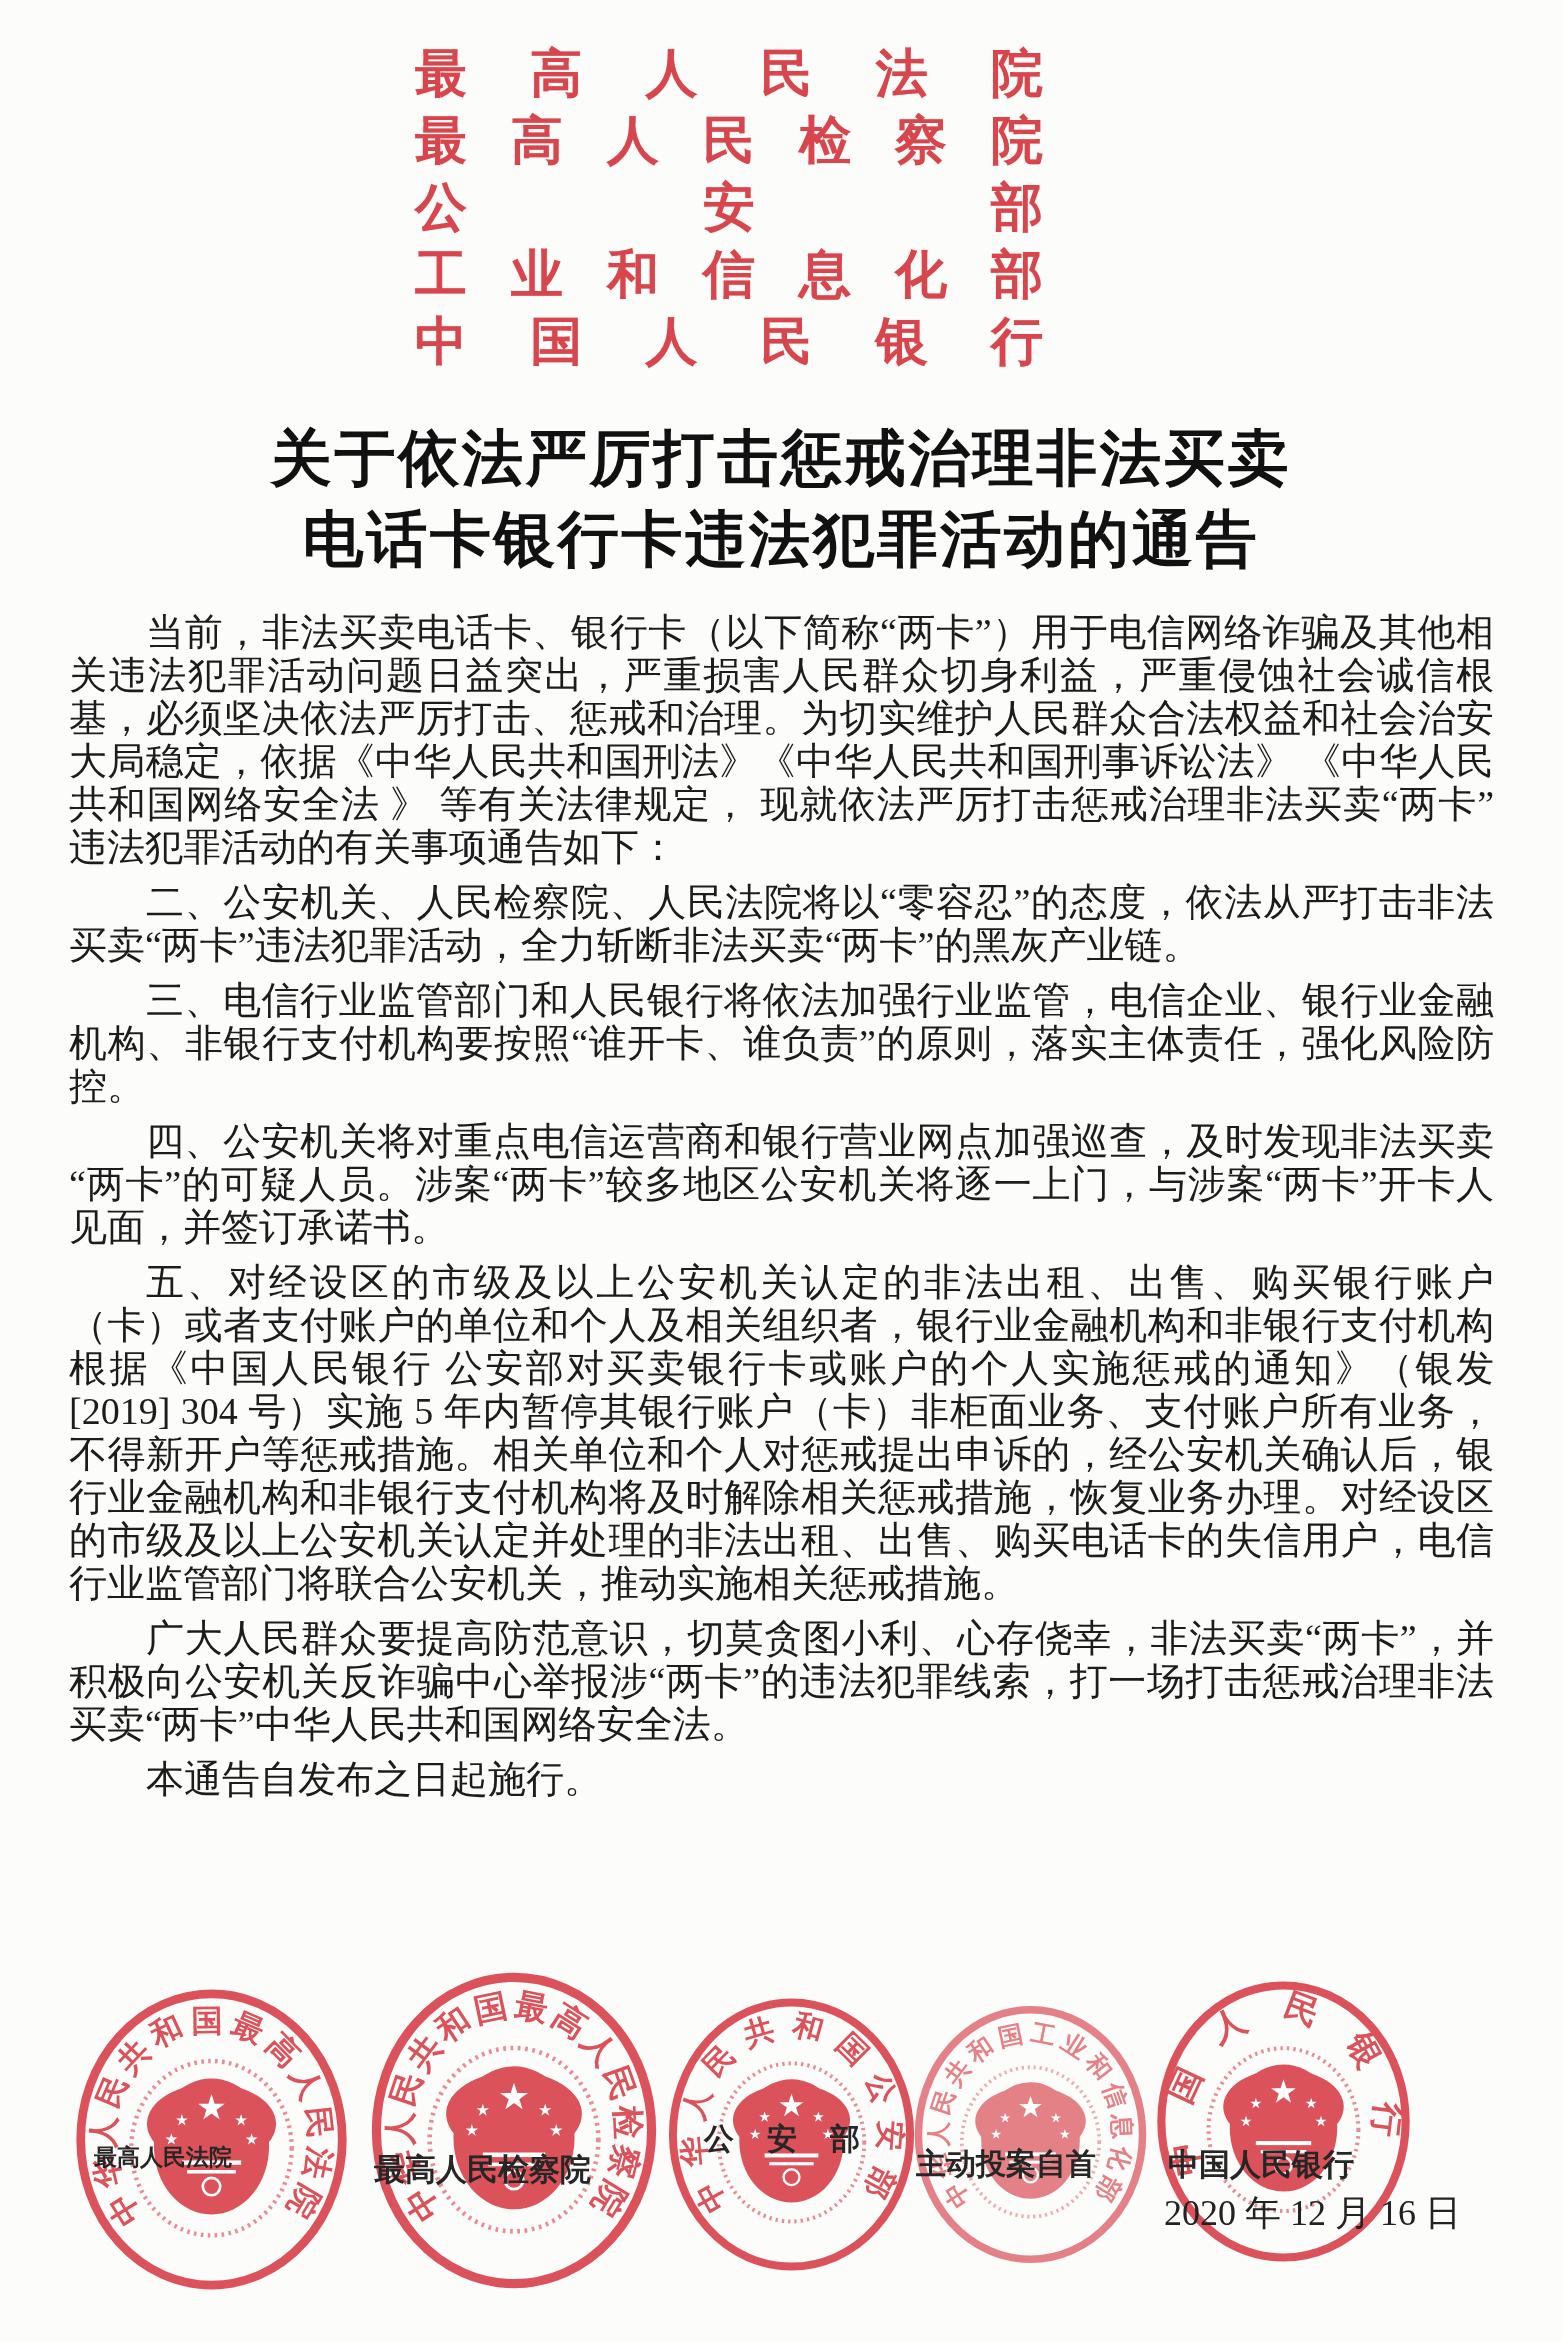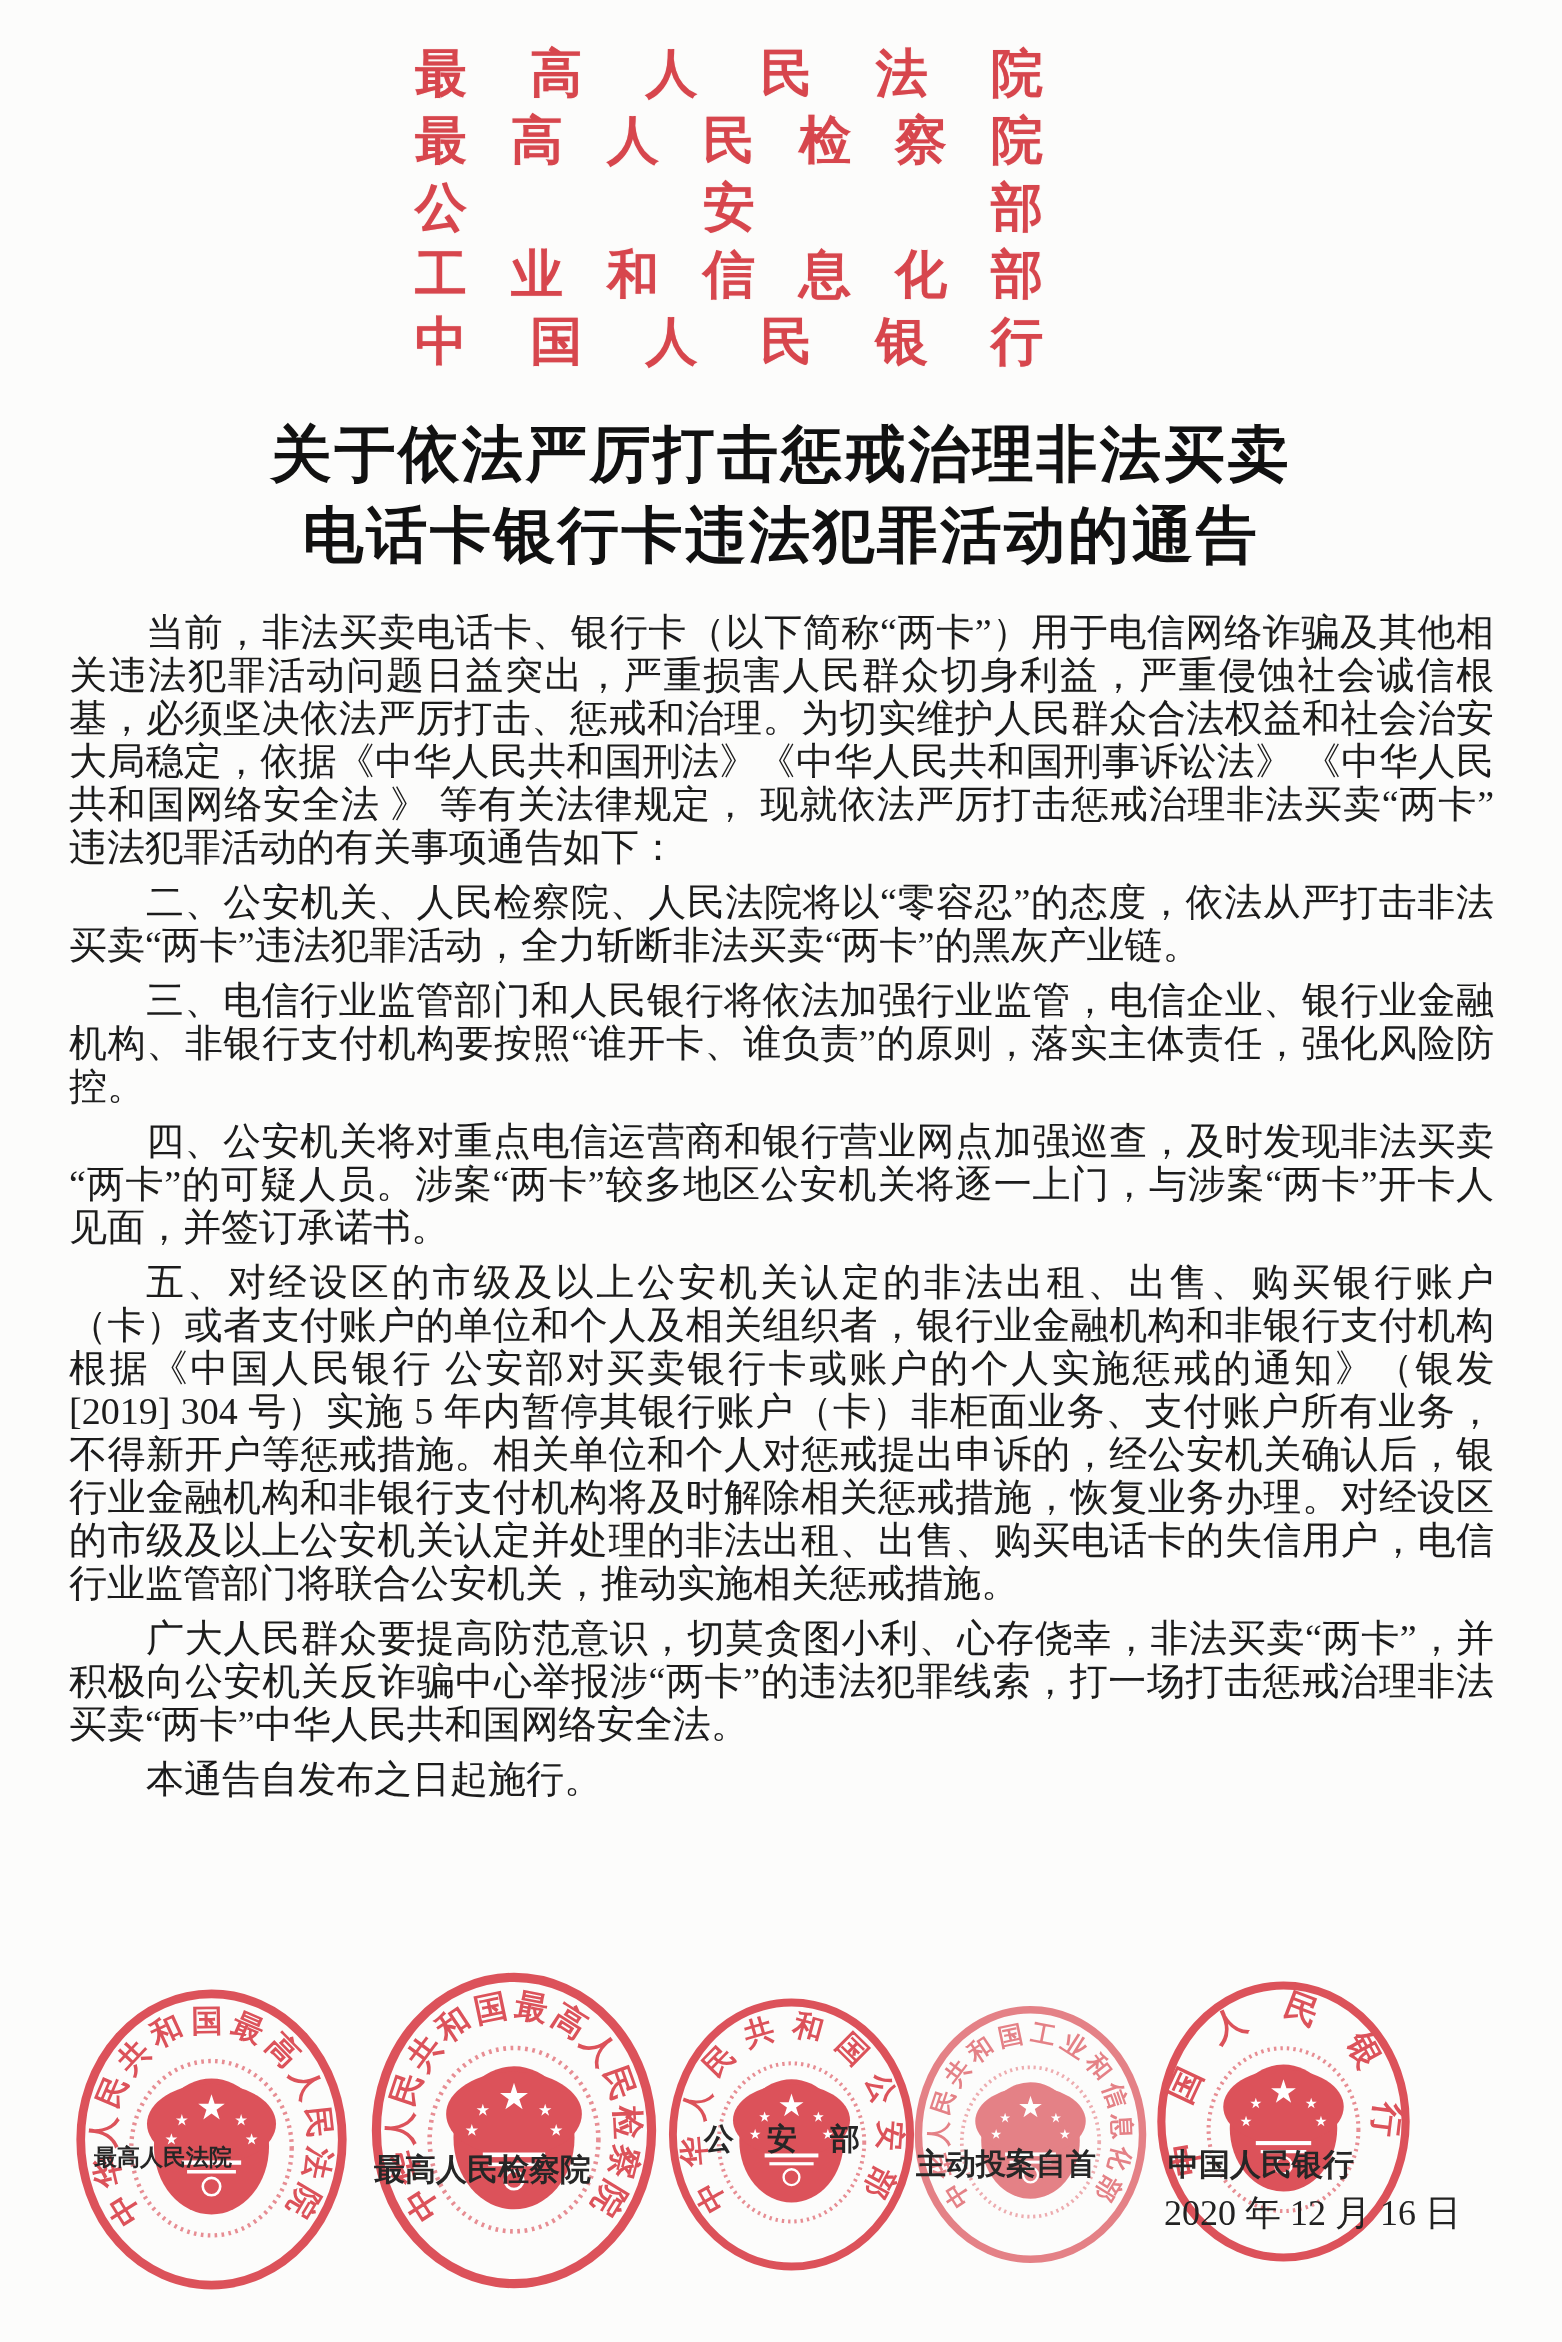--- a/index.html
+++ b/index.html
@@ -22,21 +22,21 @@
     height:67px;line-height:67px;
     font-size:52px;font-weight:bold;
     color:var(--header-red,#d7464d);
     text-shadow:0 0 0.9px rgba(215,70,77,.45);
   }
 
   
   #notice-title{
     position:absolute;left:0;top:418px;width:1562px;
     text-align:center;
-    font-family:Liberation Mono, monospace;
+    font-family:Liberation Serif, serif;
     font-weight:bold;
     font-size:61px;line-height:81px;letter-spacing:2.8px;
     color:#111;
   }
 
   
   #notice-body{
     position:absolute;left:57px;top:599px;width:1449px;
     font-size:38px;line-height:43px;
     text-align:justify;

